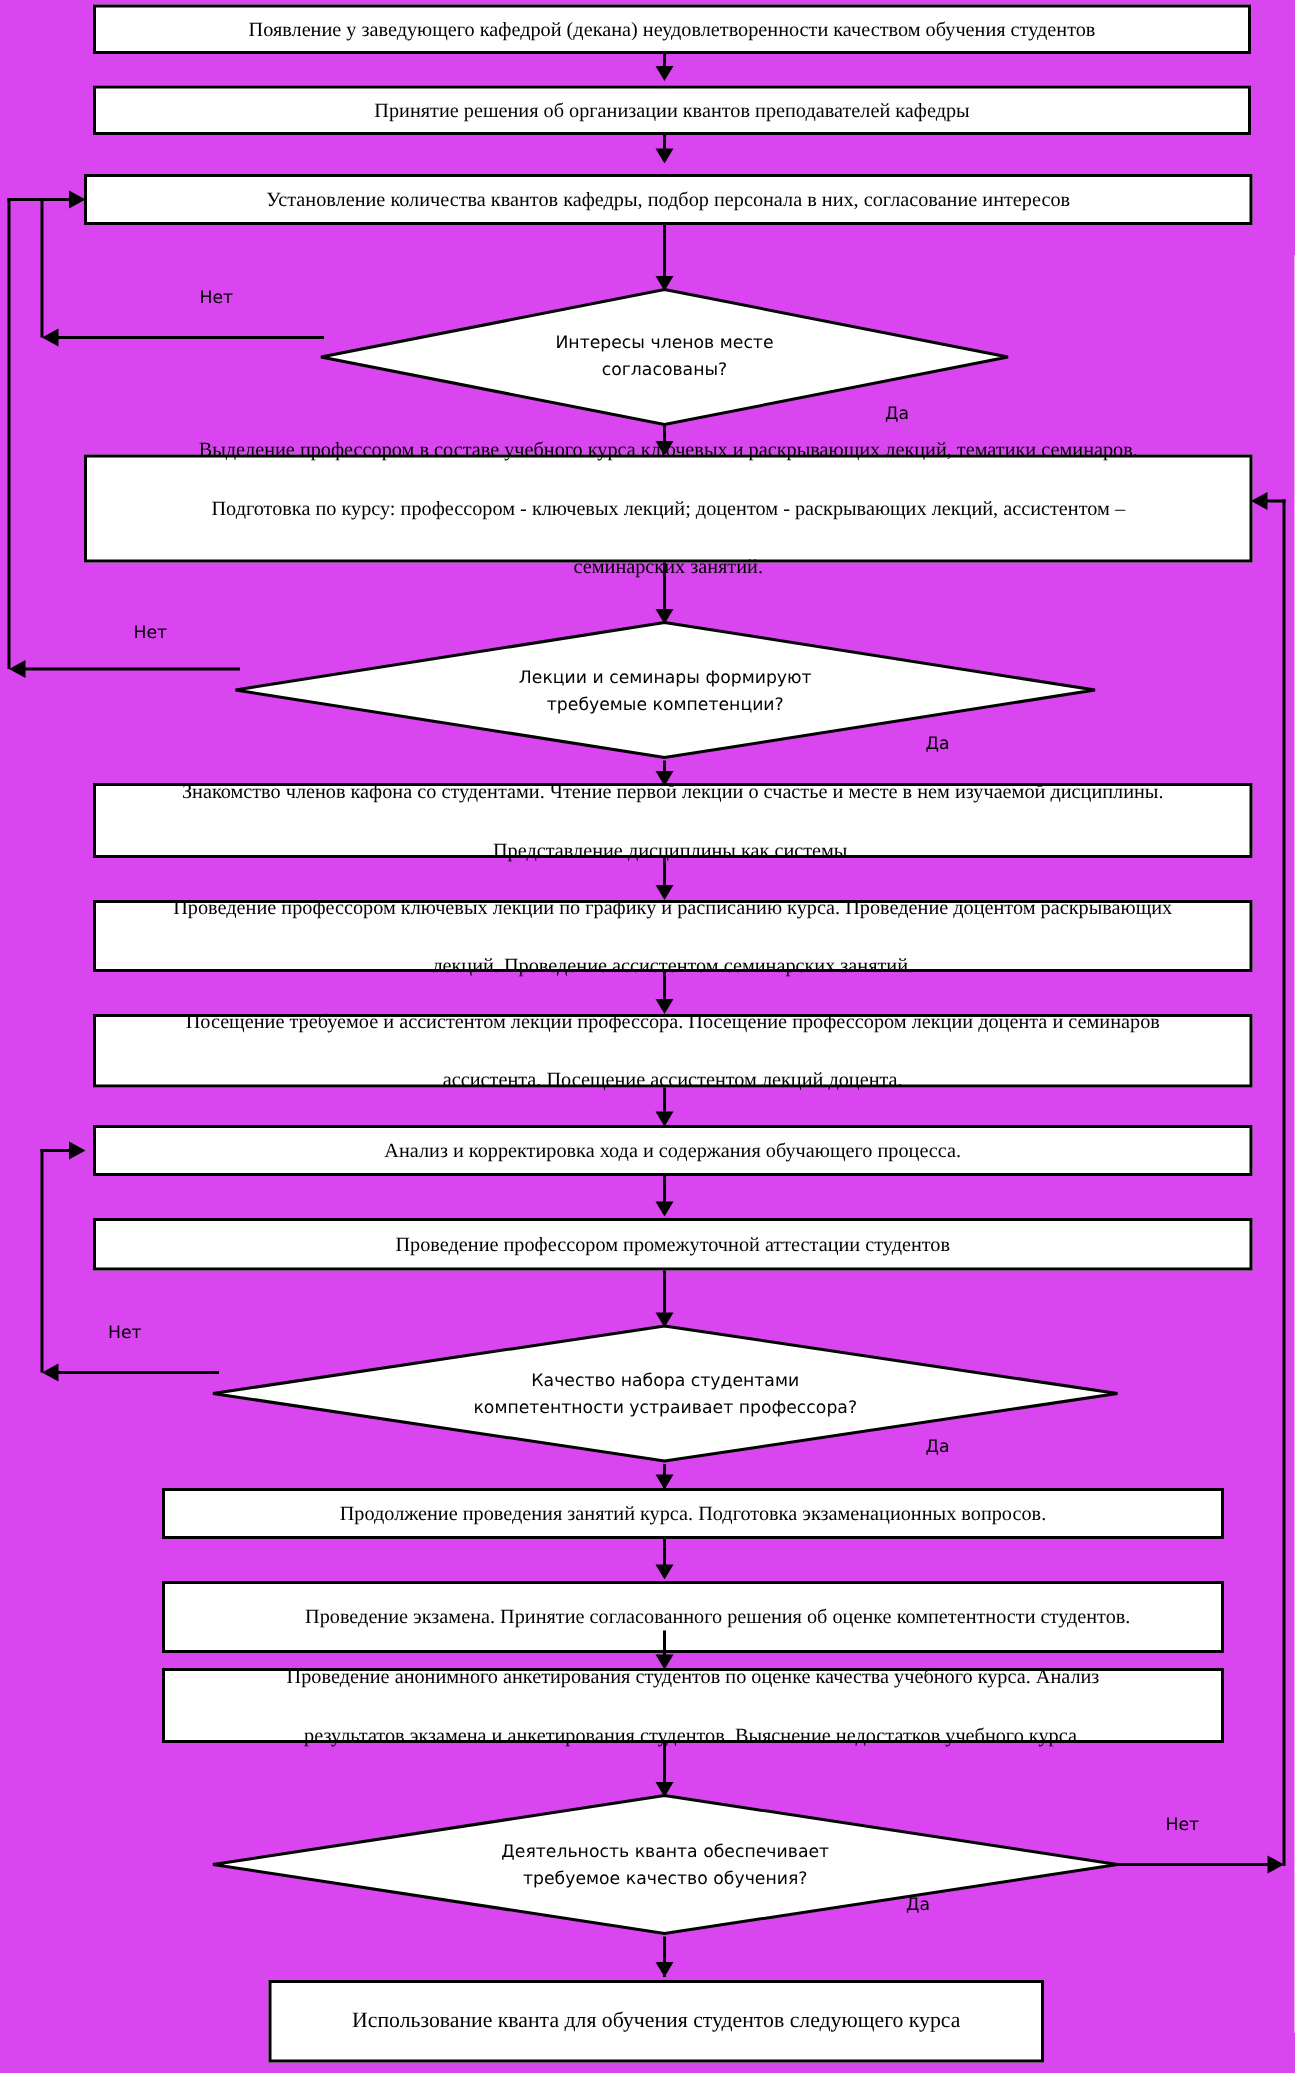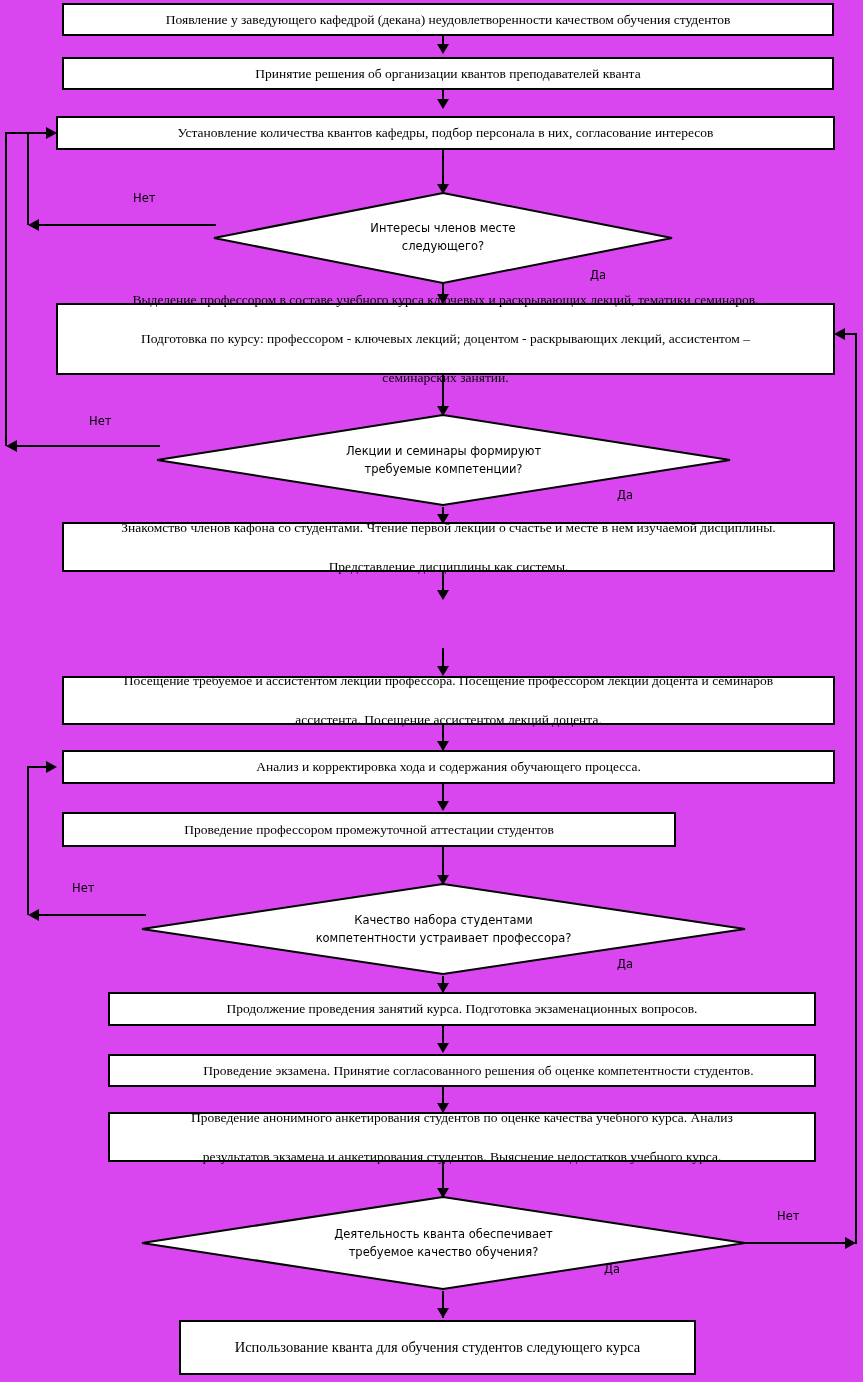--- a/index.html
+++ b/index.html
@@ -93,39 +93,39 @@
 
 <div id="canvas">
 
   <div class="box" style="left:62px; top:3px; width:772px; height:33px;">
     <span>Появление у заведующего кафедрой (декана) неудовлетворенности качеством обучения студентов</span>
   </div>
   <div class="ln v" style="left:442px; top:36px; width:2px; height:13px;"></div>
   <div class="arrow-down" style="left:437px; top:44px;"></div>
 
   <div class="box" style="left:62px; top:57px; width:772px; height:33px;">
-    <span>Принятие решения об организации квантов преподавателей кванта</span>
+    <span>Принятие решения об организации квантов преподавателей кафедры</span>
   </div>
   <div class="ln v" style="left:442px; top:90px; width:2px; height:14px;"></div>
   <div class="arrow-down" style="left:437px; top:99px;"></div>
 
   <div class="box" style="left:56px; top:116px; width:779px; height:34px;">
     <span>Установление количества квантов кафедры, подбор персонала в них, согласование интересов</span>
   </div>
   <div class="ln v" style="left:442px; top:150px; width:2px; height:40px;"></div>
   <div class="arrow-down" style="left:437px; top:184px;"></div>
 
   <div class="diamond-wrap" style="left:212px; top:192px; width:462px; height:92px;">
     <svg width="462" height="92" viewBox="0 0 462 92">
       <polygon points="231,1 460,46 231,91 2,46" fill="#ffffff" stroke="#000000" stroke-width="2"></polygon>
     </svg>
     <div class="diamond-label">
       <div>
         <div>Интересы членов месте</div>
-        <div>следующего?</div>
+        <div>согласованы?</div>
       </div>
     </div>
   </div>
   <div class="yn" style="left:133px; top:191px;">Нет</div>
   <div class="yn" style="left:590px; top:268px;">Да</div>
 
   <div class="ln h" style="left:36px; top:224px; width:180px; height:2px;"></div>
   <div class="arrow-left" style="left:28px; top:219px;"></div>
   <div class="ln v" style="left:27px; top:133px; width:2px; height:92px;"></div>
   <div class="ln h" style="left:27px; top:132px; width:24px; height:2px;"></div>
@@ -168,39 +168,45 @@
 
   <div class="box" style="left:62px; top:522px; width:773px; height:50px; padding:4px 12px;">
     <span>
       <span>Знакомство членов кафона со студентами. Чтение первой лекции о счастье и месте в нем изучаемой дисциплины.</span><br>
       <span>Представление дисциплины как системы.</span>
     </span>
   </div>
   <div class="ln v" style="left:442px; top:572px; width:2px; height:25px;"></div>
   <div class="arrow-down" style="left:437px; top:590px;"></div>
 
+  <div class="box" style="left:62px; top:600px; width:773px; height:48px; padding:4px 12px;">
+    <span>
+      <span>Проведение профессором ключевых лекций по графику и расписанию курса. Проведение доцентом раскрывающих</span><br>
+      <span>лекций. Проведение ассистентом семинарских занятий.</span>
+    </span>
+  </div>
   <div class="ln v" style="left:442px; top:648px; width:2px; height:25px;"></div>
   <div class="arrow-down" style="left:437px; top:666px;"></div>
 
   <div class="box" style="left:62px; top:676px; width:773px; height:49px; padding:4px 12px;">
     <span>
       <span>Посещение требуемое и ассистентом лекций профессора. Посещение профессором лекций доцента и семинаров</span><br>
       <span>ассистента. Посещение ассистентом лекций доцента.</span>
     </span>
   </div>
   <div class="ln v" style="left:442px; top:725px; width:2px; height:25px;"></div>
   <div class="arrow-down" style="left:437px; top:741px;"></div>
 
   <div class="box" style="left:62px; top:750px; width:773px; height:34px;">
     <span>Анализ и корректировка хода и содержания обучающего процесса.</span>
   </div>
   <div class="ln v" style="left:442px; top:784px; width:2px; height:25px;"></div>
   <div class="arrow-down" style="left:437px; top:801px;"></div>
 
-  <div class="box" style="left:62px; top:812px; width:614px; height:35px;">
+  <div class="box" style="left:62px; top:812px; width:773px; height:35px;">
     <span>Проведение профессором промежуточной аттестации студентов</span>
   </div>
   <div class="ln v" style="left:442px; top:847px; width:2px; height:35px;"></div>
   <div class="arrow-down" style="left:437px; top:875px;"></div>
 
   <div class="diamond-wrap" style="left:140px; top:883px; width:607px; height:93px;">
     <svg width="607" height="93" viewBox="0 0 607 93">
       <polygon points="303,1 605,46 303,91 2,46" fill="#ffffff" stroke="#000000" stroke-width="2"></polygon>
     </svg>
     <div class="diamond-label">
@@ -221,21 +227,21 @@
 
   <div class="ln v" style="left:442px; top:976px; width:2px; height:16px;"></div>
   <div class="arrow-down" style="left:437px; top:983px;"></div>
 
   <div class="box" style="left:108px; top:992px; width:708px; height:34px;">
     <span>Продолжение проведения занятий курса. Подготовка экзаменационных вопросов.</span>
   </div>
   <div class="ln v" style="left:442px; top:1026px; width:2px; height:25px;"></div>
   <div class="arrow-down" style="left:437px; top:1043px;"></div>
 
-  <div class="box" style="left:108px; top:1054px; width:708px; height:33px;padding-left:41px;">
+  <div class="box" style="left:108px; top:1054px; width:708px; height:48px;padding-left:41px;">
     <span>Проведение экзамена. Принятие согласованного решения об оценке компетентности студентов.</span>
   </div>
   <div class="ln v" style="left:442px; top:1087px; width:2px; height:24px;"></div>
   <div class="arrow-down" style="left:437px; top:1103px;"></div>
 
   <div class="box" style="left:108px; top:1112px; width:708px; height:50px; padding:4px 3px;">
     <span>
       <span>Проведение анонимного анкетирования студентов по оценке качества учебного курса. Анализ</span><br>
       <span>результатов экзамена и анкетирования студентов. Выяснение недостатков учебного курса.</span>
     </span>

